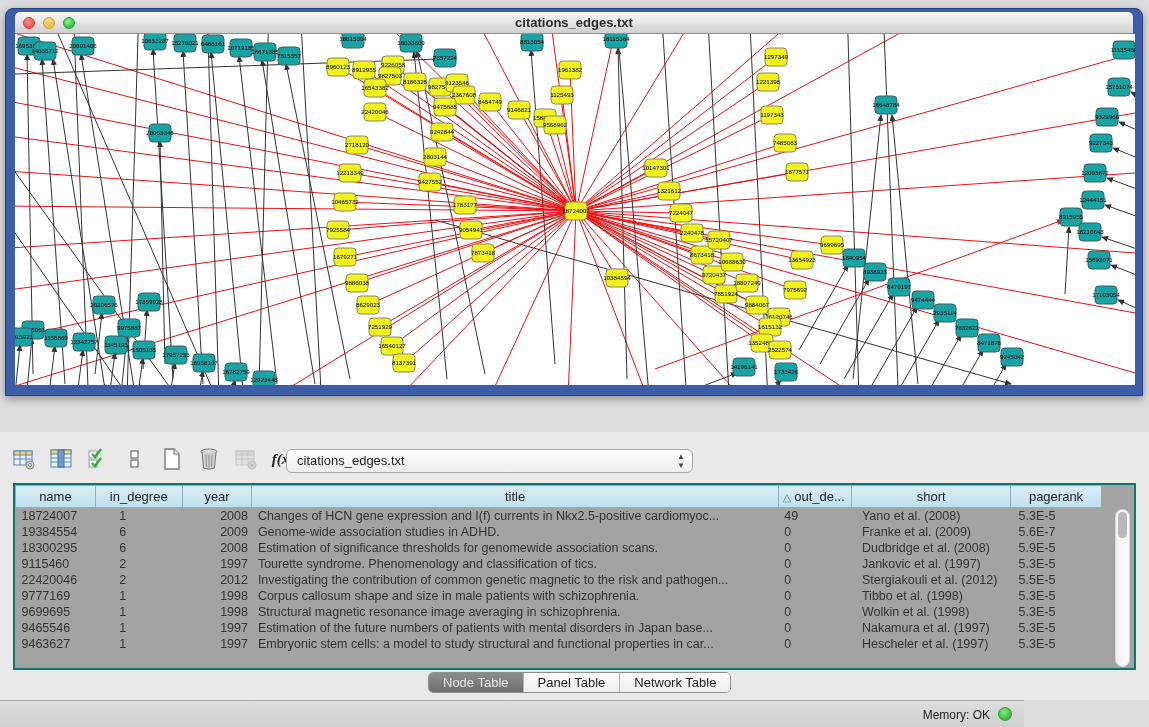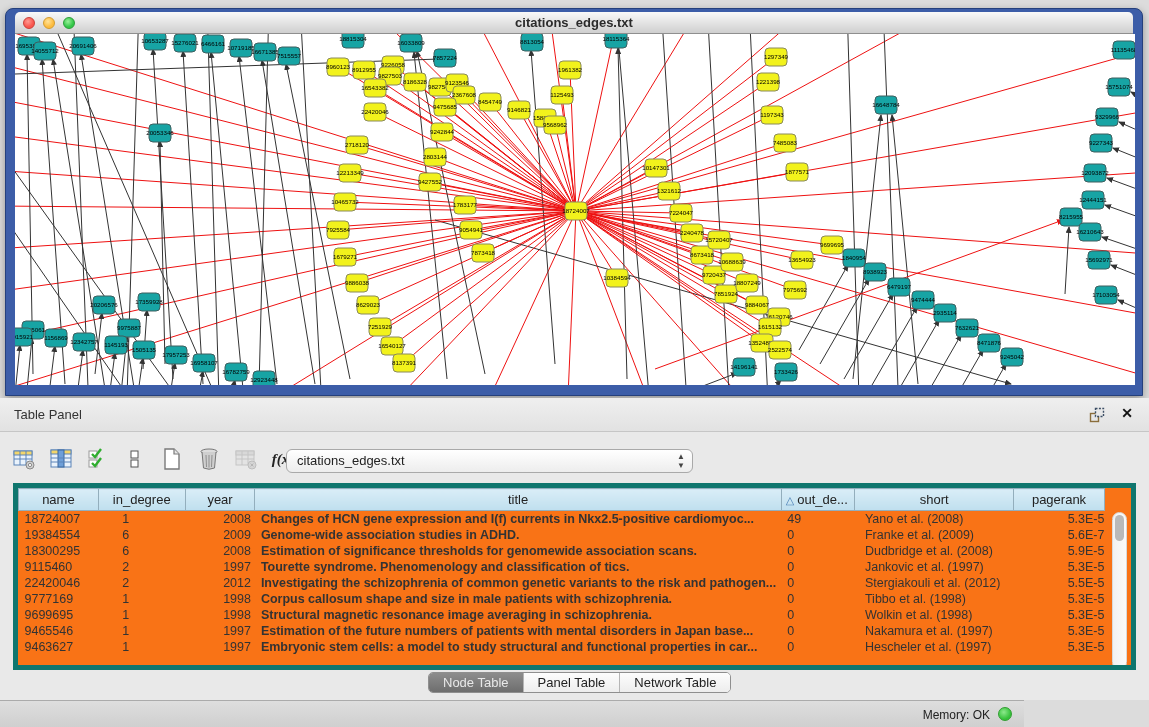--- a/index.html
+++ b/index.html
@@ -34,29 +34,29 @@
 
   .toolbar { position:absolute; left:10px; top:10px; height:34px; display:flex; align-items:center; gap:9px; }
   .tbtn { width:28px; height:28px; display:flex; align-items:center; justify-content:center; border-radius:4px; }
   .fx { font-family:"Liberation Serif", serif; font-style:italic; font-weight:bold; font-size:15px; color:#222; }
   .combo { position:absolute; left:286px; top:17px; width:407px; height:24px;
     background:linear-gradient(#ffffff,#ededed); border:1px solid #a9a9a9; border-radius:6px;
     font-size:13px; color:#222; line-height:22px; padding-left:10px; }
   .combo .arrows { position:absolute; right:7px; top:2px; font-size:8px; color:#444; line-height:9px; text-align:center; }
 
   .table-wrap { position:absolute; left:13px; top:51px; width:1123px; height:187px;
-    background:#f97316; border:5px solid #0f766e; overflow:hidden; }
+    background:#a3a3a3; border:2px solid #0f766e; overflow:hidden; }
   table { border-collapse:collapse; table-layout:fixed; width:1087px; }
   th { height:22px; background:linear-gradient(#d9edf7,#bfdfee); border:1px solid #93aebc;
        font-size:13px; font-weight:normal; color:#222; text-align:center; overflow:hidden; white-space:nowrap; }
   th.sortcol { text-align:left; padding-left:4px; }
   .sort-tri { color:#4a7fb5; font-size:11px; margin-right:3px; }
   td { height:16px; font-size:12.5px; color:#333; white-space:nowrap; overflow:hidden; }
-  .c0{padding-left:6px;} .c1{padding-left:24px;} .c2{padding-left:38px;} .c3{padding-left:6px;font-weight:bold;}
-  .c4{padding-left:6px;} .c5{padding-left:10px;} .c6{padding-left:8px;text-align:right;}
+  .c0{padding-left:6px;} .c1{padding-left:24px;} .c2{padding-left:38px;} .c3{padding-left:6px;}
+  .c4{padding-left:6px;} .c5{padding-left:10px;} .c6{padding-left:8px;}
   .vscroll { position:absolute; right:4px; top:24px; width:15px; height:158px;
     background:linear-gradient(90deg,#f2f2f2,#fbfbfb); border:1px solid #d9d9d9; border-radius:8px; }
   .vthumb { position:absolute; left:2px; top:2px; width:9px; height:26px; background:#b9b9b9; border-radius:5px; }
 
   .tabs { position:absolute; left:428px; top:240px; height:21px; display:flex;
     border:1px solid #8f8f8f; border-radius:5px; overflow:hidden; background:#fbfbfb; }
   .tab { height:100%; font-size:13px; line-height:19px; text-align:left; color:#222;
     background:linear-gradient(#fdfdfd,#ededed); border-right:1px solid #b5b5b5; padding:0 14px; }
   .tab:last-child { border-right:none; }
   .tab.sel { background:linear-gradient(#8d8d8d,#6e6e6e); color:#e8e8e8; }
@@ -669,30 +669,20 @@
             <text x="221" y="340.2" text-anchor="middle" font-size="6.2" fill="#000">16782759</text>
           </g>
           <g>
             <rect x="238" y="337" width="22" height="18" rx="4" fill="#17a4a4" stroke="#3f5f5f"></rect>
             <text x="249" y="348.2" text-anchor="middle" font-size="6.2" fill="#000">12923448</text>
           </g>
         </svg>
     </div>
   </div>
 
-  <div class="panel-header">
-    <span class="panel-title">Table Panel</span>
-    <span class="float-icon">
-      <svg width="16" height="16" viewBox="0 0 16 16">
-        <rect x="1.5" y="6.5" width="8" height="8" fill="none" stroke="#8a6d3b" stroke-width="1.4"></rect>
-        <rect x="6.5" y="1.5" width="8" height="8" fill="#e8e8e8" stroke="#3d4f66" stroke-width="1.4" stroke-dasharray="2 1.4"></rect>
-      </svg>
-    </span>
-    <span class="close-icon">✕</span>
-  </div>
 
   <div class="panel-body">
 
     <div class="toolbar">
       <span class="tbtn">
         <svg width="24" height="24" viewBox="0 0 24 24">
           <rect x="2" y="4" width="18" height="14" fill="#eaf3fc" stroke="#5a83b8"></rect>
           <rect x="2" y="4" width="18" height="4" fill="#f3d66a" stroke="#5a83b8"></rect>
           <line x1="8" y1="4" x2="8" y2="18" stroke="#5a83b8"></line>
             <line x1="14" y1="4" x2="14" y2="18" stroke="#5a83b8"></line>
@@ -814,21 +804,21 @@
               <td class="c2">1997</td>
               <td class="c3">Tourette syndrome. Phenomenology and classification of tics.</td>
               <td class="c4">0</td>
               <td class="c5">Jankovic et al. (1997)</td>
               <td class="c6">5.3E-5</td>
             </tr>
             <tr>
               <td class="c0">22420046</td>
               <td class="c1">2</td>
               <td class="c2">2012</td>
-              <td class="c3">Investigating the schizophrenia of common genetic variants to the risk and pathogen...</td>
+              <td class="c3">Investigating the contribution of common genetic magnetic to the risk and pathogen...</td>
               <td class="c4">0</td>
               <td class="c5">Stergiakouli et al. (2012)</td>
               <td class="c6">5.5E-5</td>
             </tr>
             <tr>
               <td class="c0">9777169</td>
               <td class="c1">1</td>
               <td class="c2">1998</td>
               <td class="c3">Corpus callosum shape and size in male patients with schizophrenia.</td>
               <td class="c4">0</td>

